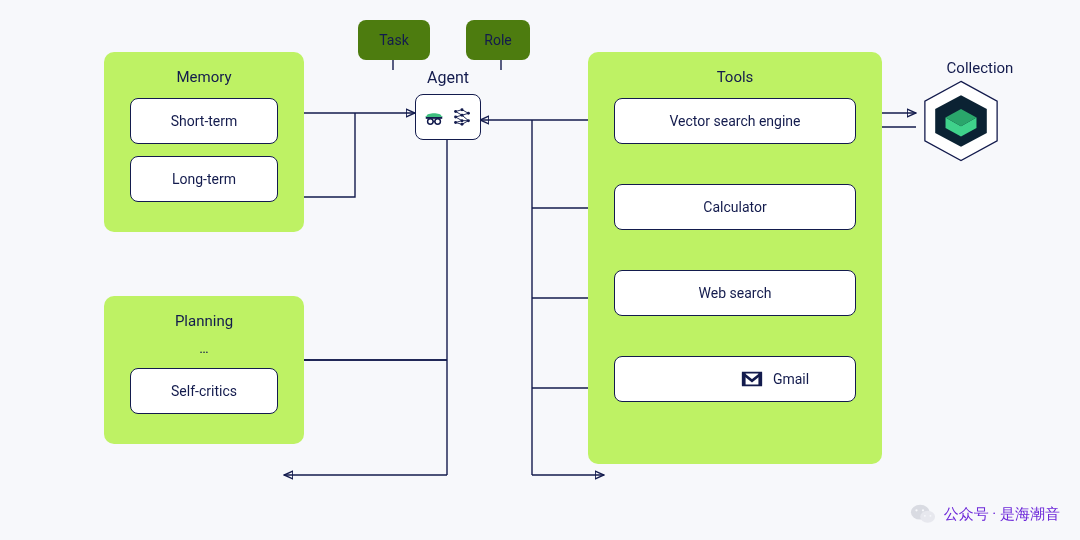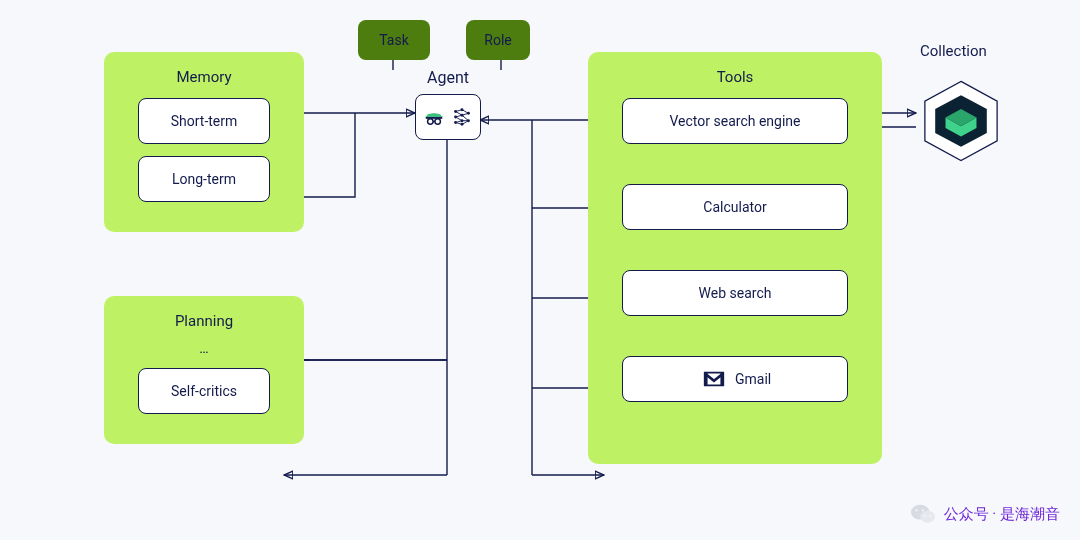--- a/index.html
+++ b/index.html
@@ -29,24 +29,24 @@
 
   .node {
     background: #fff;
     border: 1.5px solid #131b4d;
     border-radius: 8px;
     display: flex;
     align-items: center;
     justify-content: center;
     font-size: 14px;
     color: #131b4d;
-    margin: 12px 20px;
+    margin: 12px 12px;
     height: 46px;
   }
-  .node.tool { justify-content: flex-start; padding-left: 24px; gap: 10px; }
+  .node.tool { justify-content: center; padding-left: 24px; gap: 10px; }
   .node.tool.center { justify-content: center; padding-left: 0; }
 
   .chip {
     position: absolute;
     background: #4d7c0f;
     border-radius: 8px;
     font-size: 14px;
     display: flex;
     align-items: center;
     justify-content: center;
@@ -212,21 +212,21 @@
     <svg class="gmail-icon" width="22" height="18" viewBox="0 0 24 18">
       <path d="M2 2 h20 v14 h-20z" fill="none" stroke="#131b4d" stroke-width="2"></path>
       <path d="M2 3 L12 11 L22 3" fill="none" stroke="#131b4d" stroke-width="3"></path>
       <rect x="1" y="2" width="4" height="14" fill="#131b4d"></rect>
       <rect x="19" y="2" width="4" height="14" fill="#131b4d"></rect>
     </svg>
     <span>Gmail</span>
   </div>
 </div>
 
-<div style="position:absolute; left:920px; top:42px; width:120px; font-size:15px;">Collection</div>
+<div style="position:absolute; left:920px; top:59px; width:120px; text-align:center; font-size:15px;">Collection</div>
 <div class="hex" style="left:918px; top:78px;">
   <svg width="86" height="86" viewBox="0 0 100 100">
     <polygon points="50,4 92,27 92,73 50,96 8,73 8,27" fill="#fff" stroke="#131b4d" stroke-width="1.5"></polygon>
     <polygon points="50,20 80,36 80,64 50,80 20,64 20,36" fill="#0b2233"></polygon>
     <path d="M32 46 L50 56 L68 46 L68 58 L50 68 L32 58 Z" fill="#3fd28b"></path>
     <path d="M32 46 L50 36 L68 46 L50 56 Z" fill="#2aa66b"></path>
   </svg>
 </div>
 
 <div class="watermark">

